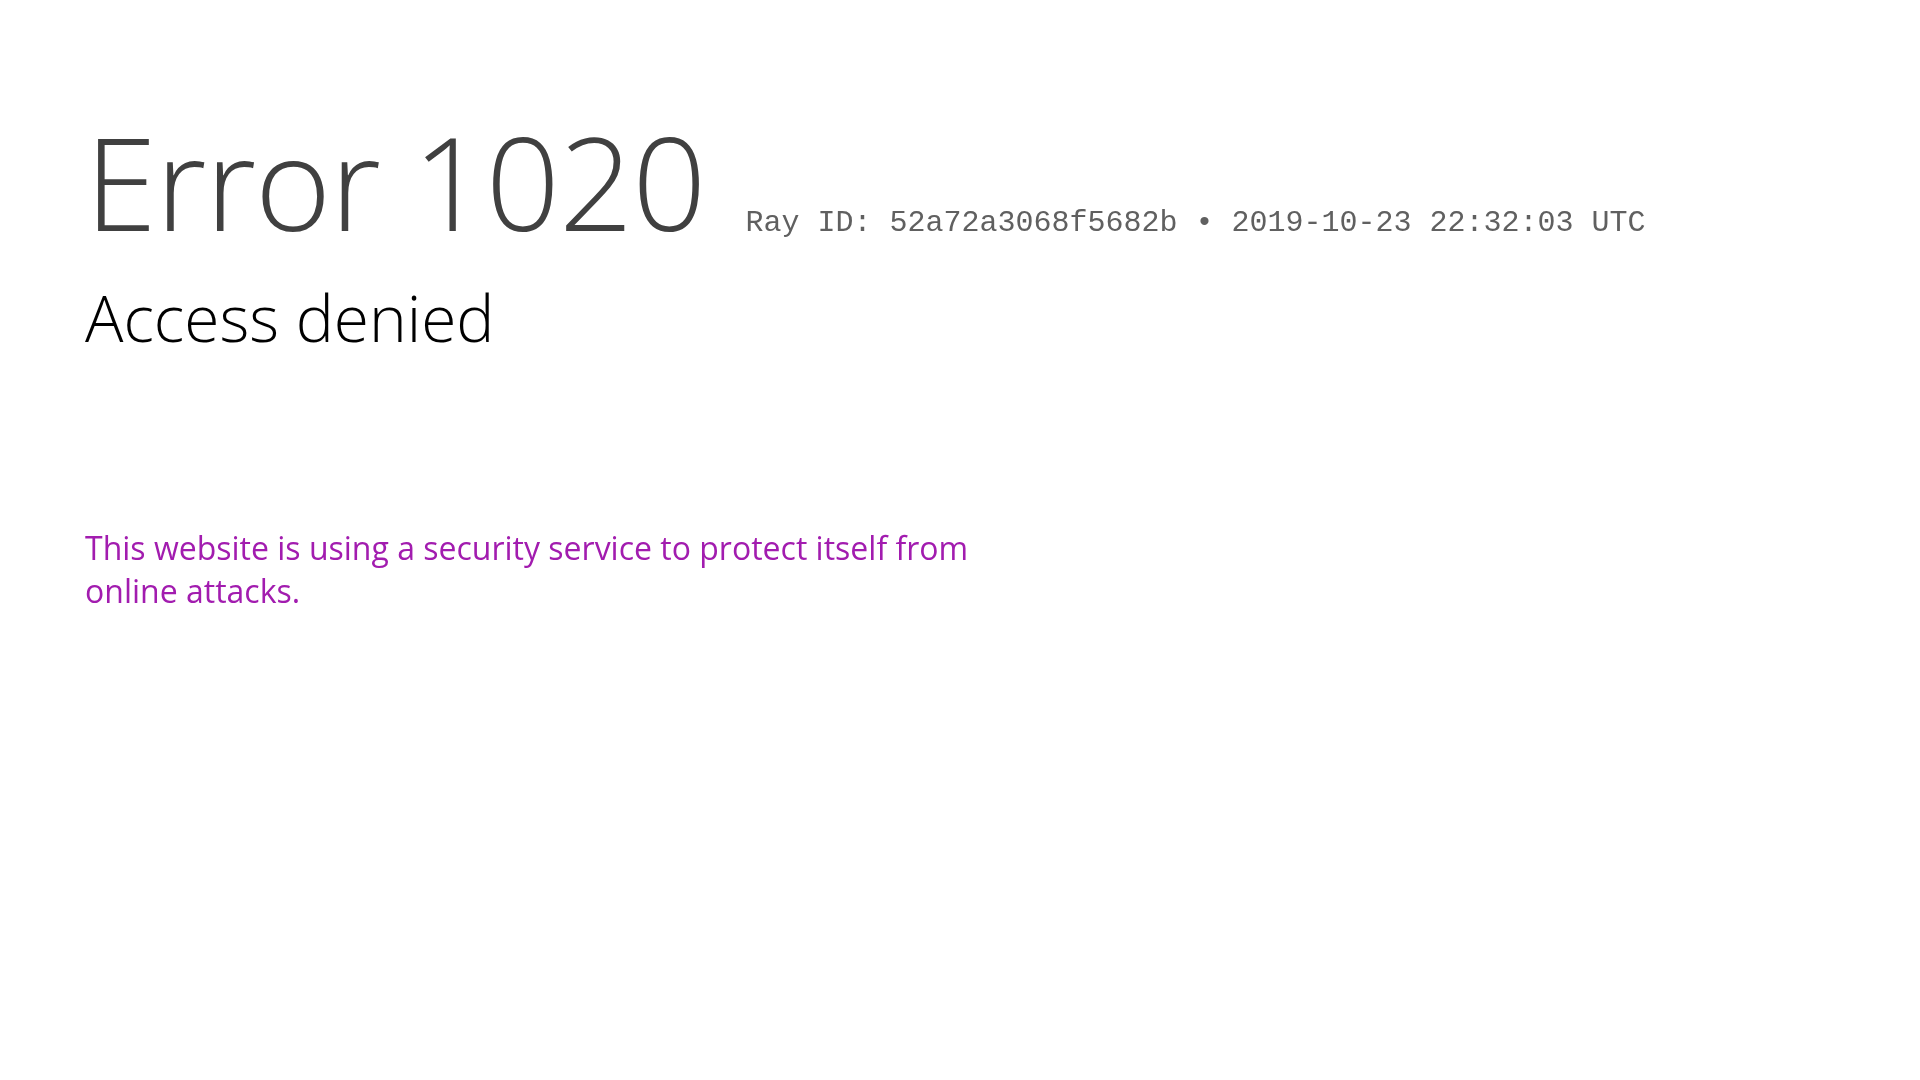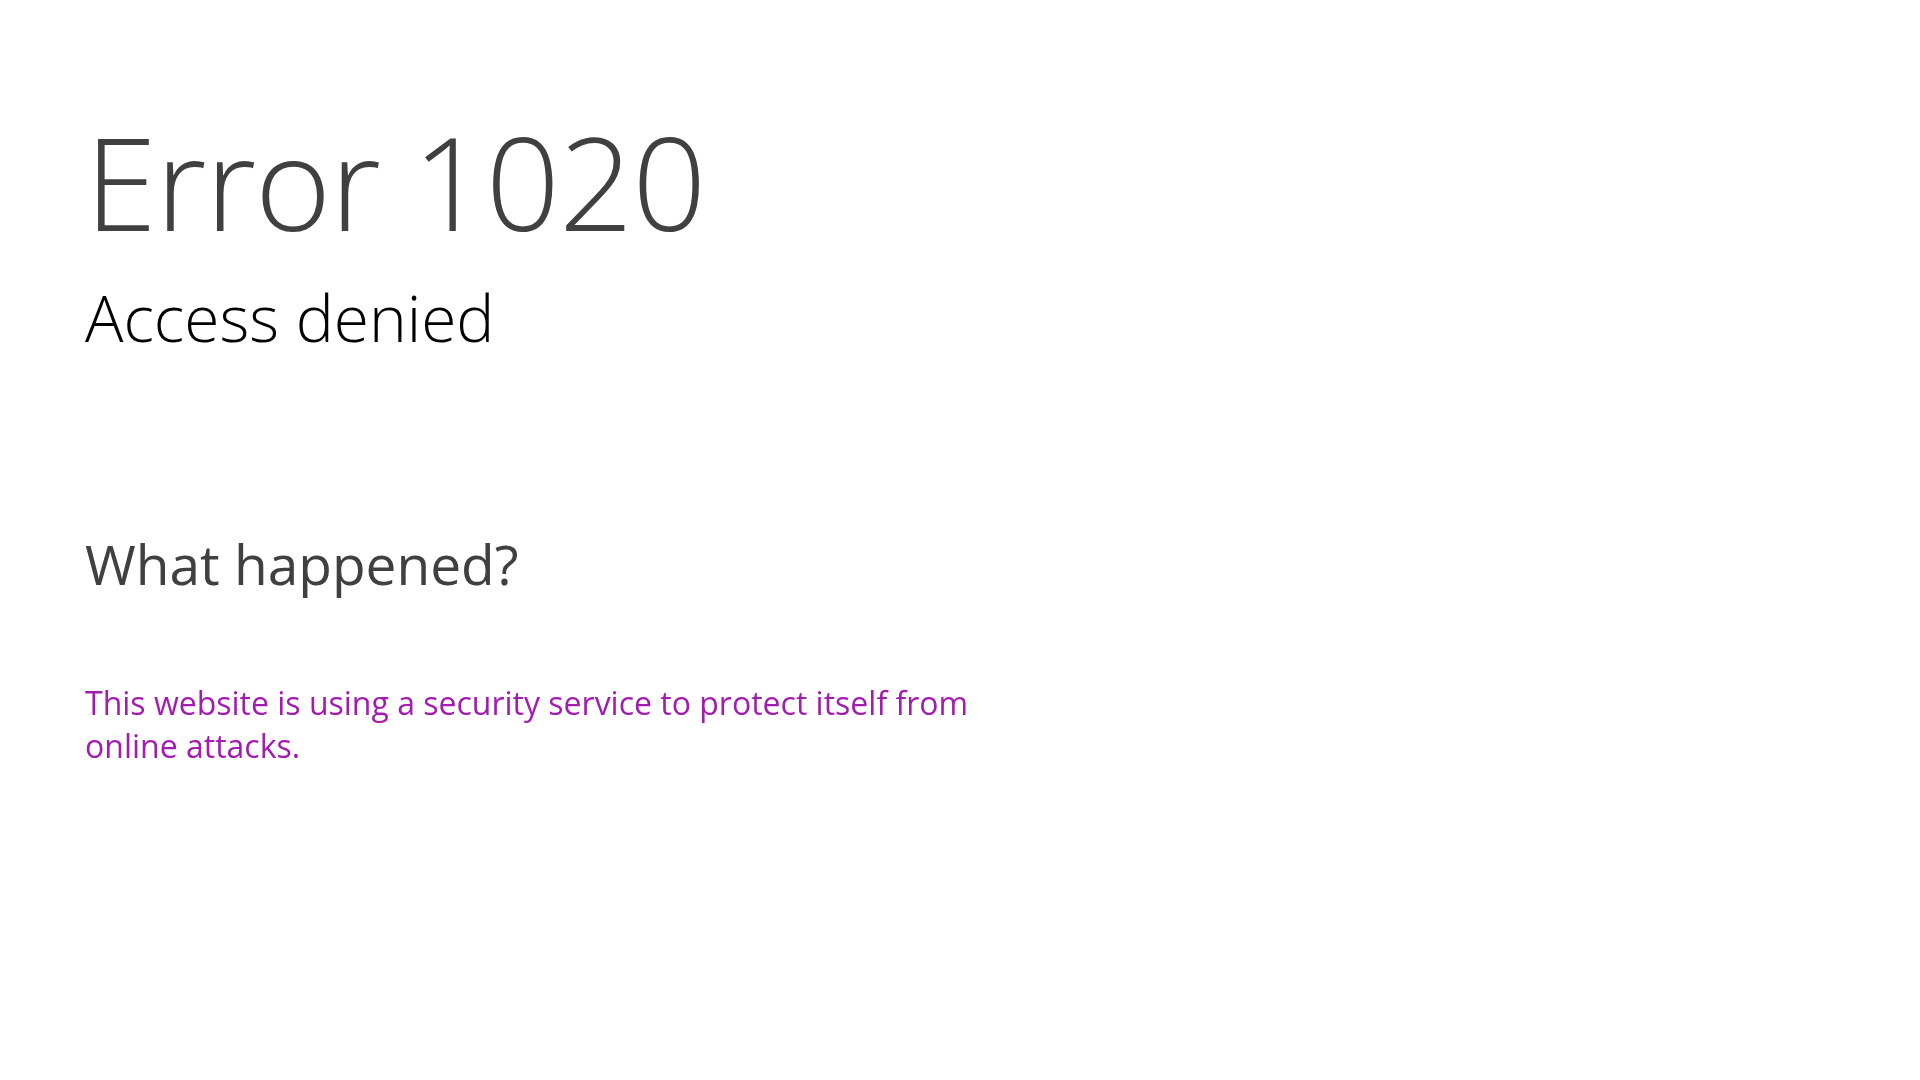--- a/index.html
+++ b/index.html
@@ -60,20 +60,25 @@
       max-width: 980px;
       line-height: 1.35;
     }
   </style>
 </head>
 <body>
 
 <div class="header-block">
   <div class="title-row">
     <h1 class="error-title">Error 1020</h1>
+    <span class="ray-info">
+      <span>Ray ID:</span>
+      <span>52a72a3068f5682b</span>
+      <span>•</span>
+      <span>2019-10-23 22:32:03 UTC</span>
+    </span>
   </div>
   <h2 class="subtitle">Access denied</h2>
 </div>
 
 <div class="section">
-  <h3 class="section-heading">What happened?</h3>
   <p class="section-body">This website is using a security service to protect itself from online attacks.</p>
 </div>
 
 </body></html>

